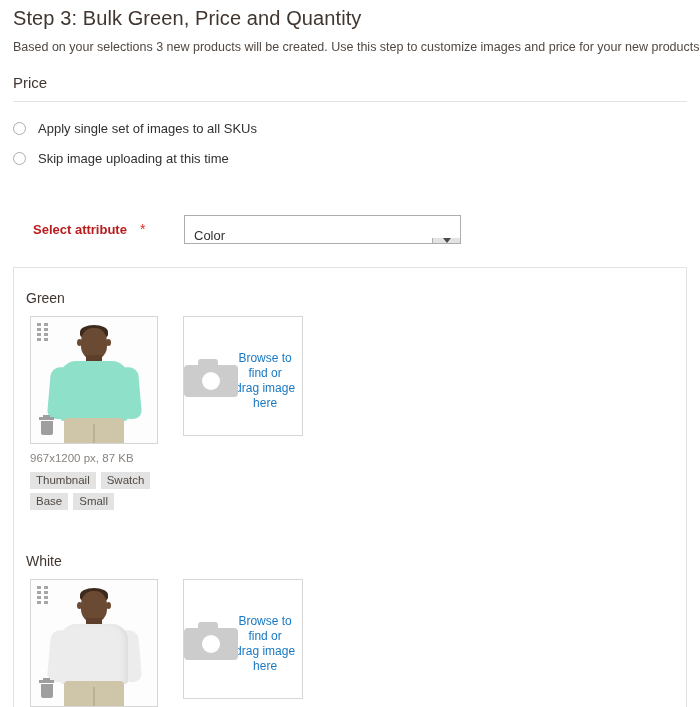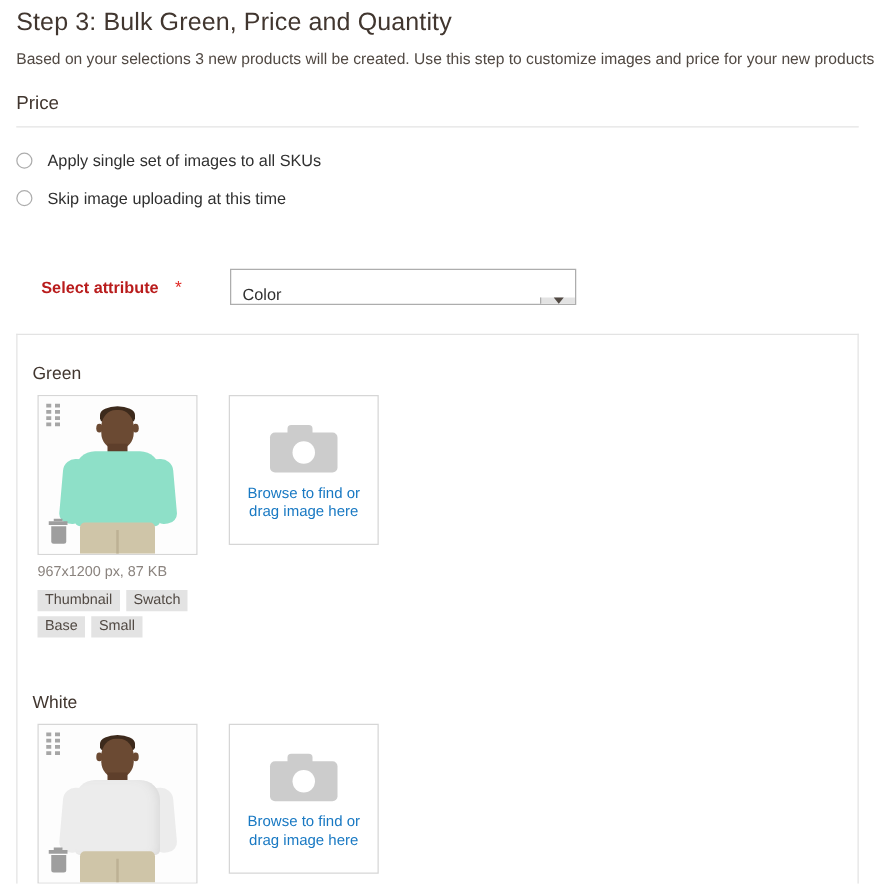--- a/index.html
+++ b/index.html
@@ -179,21 +179,21 @@
   .photo-white .ph-body,
   .photo-white .ph-arm-l,
   .photo-white .ph-arm-r { background: #ececec; }
   .photo-white .ph-body { box-shadow: inset -6px 0 10px -6px #d0d0d0; }
 
   
   .upload-tile {
     position: relative; margin-left: 25px;
     width: 120px; height: 120px;
     border: 1px solid #d6d6d6; background: #ffffff;
-    display: flex; flex-direction: column;
+    display: flex; 
     align-items: center; justify-content: center;
     flex: 0 0 auto; cursor: pointer;
   }
   .camera-icon { position: relative; width: 54px; height: 38px; margin-top: 4px; }
   .camera-icon .body {
     position: absolute; left: 0; top: 6px;
     width: 54px; height: 32px; background: #cccccc; border-radius: 4px;
   }
   .camera-icon .hump {
     position: absolute; left: 14px; top: 0px;

